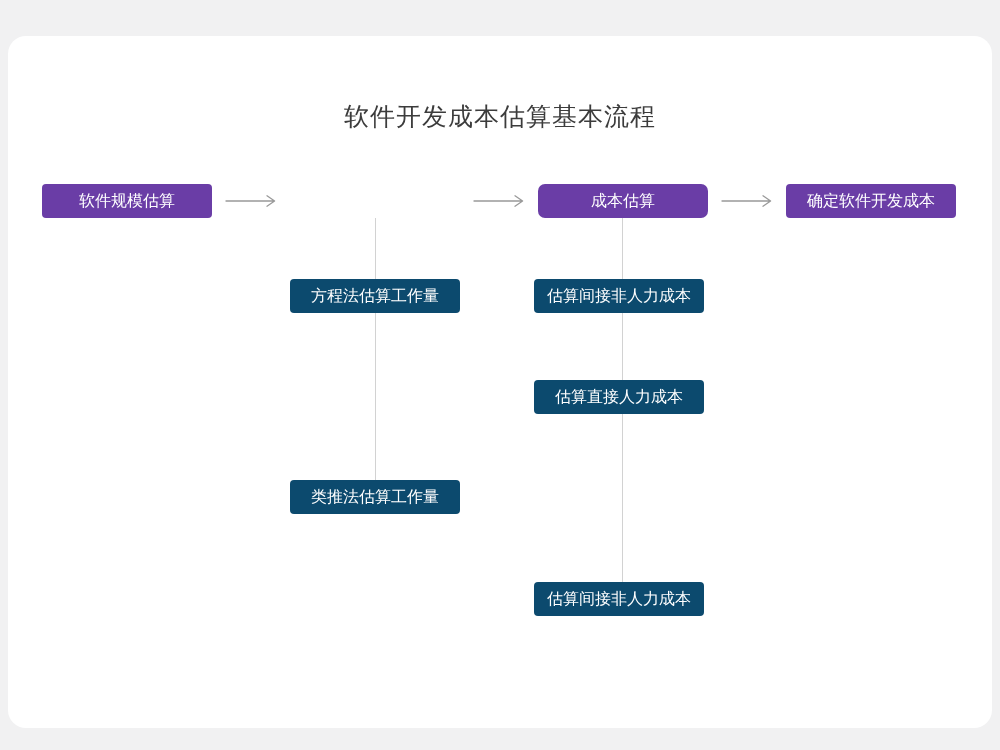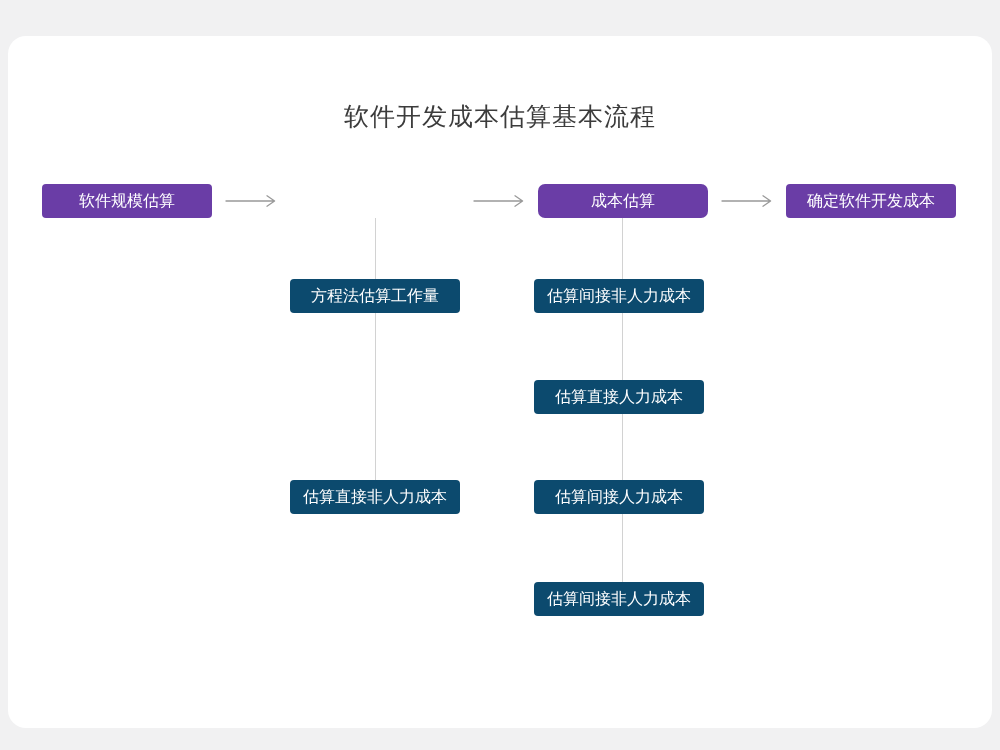--- a/index.html
+++ b/index.html
@@ -90,19 +90,18 @@
 
   <span class="arrow" style="left:714px;">
     <svg width="54" height="14" viewBox="0 0 54 14">
       <path d="M2 7 H50 M43 1.8 L50.6 7 L43 12.2" fill="none" stroke="#999999" stroke-width="1.3" stroke-linecap="round" stroke-linejoin="round"></path>
     </svg>
   </span>
 
   <div class="box main" style="left:786px;">确定软件开发成本</div>
 
   <div class="box sub col-a" style="top:279px;">方程法估算工作量</div>
-  <div class="box sub col-a" style="top:480px;">估算直接非人力成本</div>
+  <div class="box sub col-a" style="top:480px;">类推法估算工作量</div>
 
   <div class="box sub col-b" style="top:279px;">估算间接非人力成本</div>
   <div class="box sub col-b" style="top:380px;">估算直接人力成本</div>
-  <div class="box sub col-b" style="top:480px;">估算间接人力成本</div>
   <div class="box sub col-b" style="top:582px;">估算间接非人力成本</div>
 </div>
 
 </body></html>

